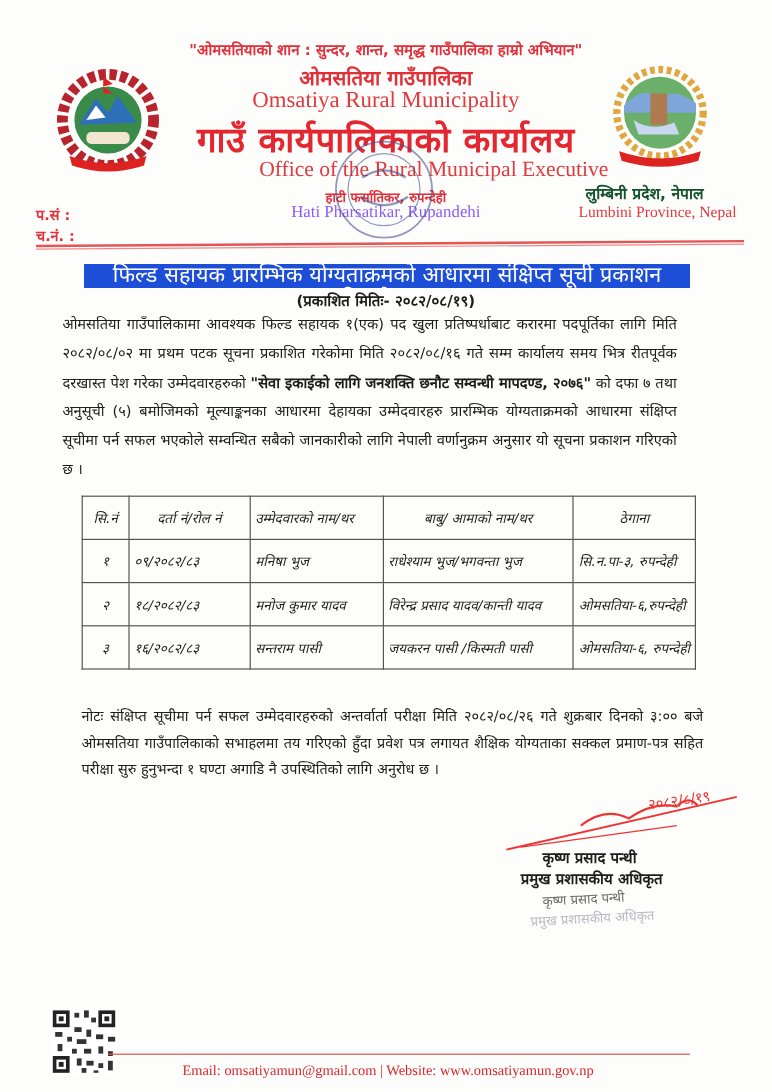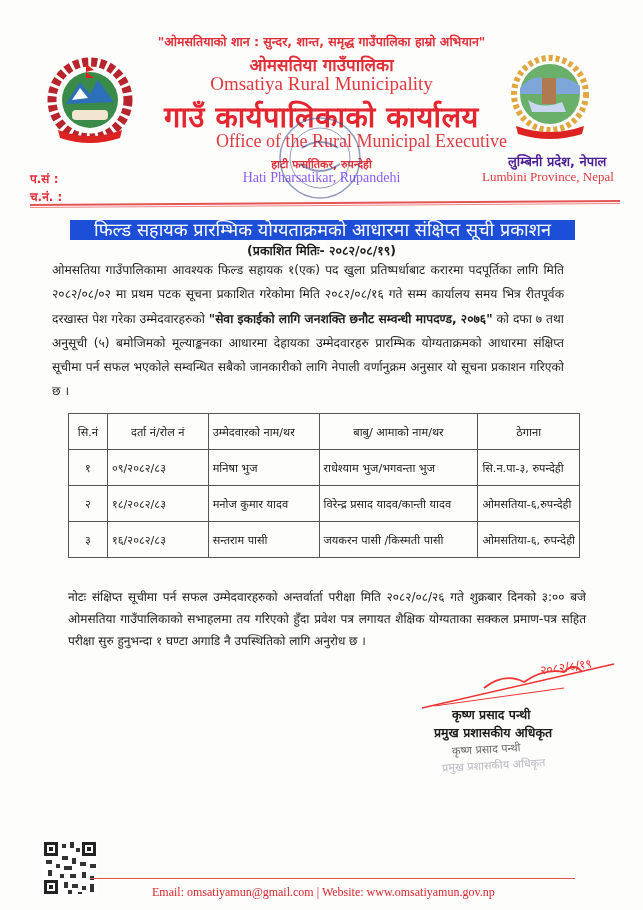--- a/index.html
+++ b/index.html
@@ -6,30 +6,30 @@
   body { width:643px; height:910px; background:#fdfdfb; position:relative; overflow:hidden; font-family:"DejaVu Sans", sans-serif; color:#1d1d1d; }
   .abs { position:absolute; }
   .center { text-align:center; left:0; width:643px; }
   .tagline { top:33px; font-size:12.5px; font-weight:bold; color:#e0303a; }
   .np-name { top:53px; font-size:17px; font-weight:bold; color:#e0303a; }
   .en-name { top:73px; font-size:19px; font-family:"Liberation Serif", serif; color:#df3a40; }
   .office-np { top:96px; font-size:29px; font-weight:bold; color:#e32630; letter-spacing:0.5px; }
   .office-en { top:131px; font-size:18px; font-family:"Liberation Serif", serif; color:#df3a40;padding-left:40px; }
   .addr-np { top:156px; font-size:11px; font-weight:bold; color:#e0303a; }
   .addr-en { top:170px; font-size:14px; font-family:"Liberation Serif", serif; color:#8b5cf6; }
-  .prov-np { top:152px; left:488px; font-size:13px; font-weight:bold; color:#4c1d95;margin-left:20px; }
+  .prov-np { top:152px; left:488px; font-size:13px; font-weight:bold; color:#14532d; }
   .prov-en { top:169px; left:482px; font-size:13px; font-family:Liberation Serif, serif; color:#df3a40; }
   .ref { left:30px; font-size:12px; font-weight:bold; color:#e0303a; }
   .hr1 { top:202px; left:30px; width:590px; height:2px; background:#e35555; transform:rotate(-0.4deg); }
   .hr2 { top:205px; left:30px; width:590px; height:1px; background:#e88; transform:rotate(-0.4deg); }
   .title-bar { top:220px; left:70px; width:505px; height:20px; background:#1d4ed8; color:#fff; font-size:18px; text-align:center; line-height:20px; }
   .pubdate { top:242px; font-size:12.5px; font-weight:bold; }
   .para { left:52px; width:512px; top:258px; font-size:12.2px; line-height:24.3px; text-align:justify; }
   .para b { font-weight:bold; }
-  table.list { position:absolute; top:413px; left:68px; width:512px; border-collapse:collapse; font-size:11.2px; }
+  table.list { position:absolute; top:413px; left:68px; width:512px; border-collapse:collapse; font-size:11.2px;font-style:italic; }
   table.list td, table.list th { border:1px solid #555; height:35px; padding:0 4px; font-weight:normal; white-space:nowrap; }
   table.list th { text-align:center; }
   .note { left:68px; width:518px; top:586px; font-size:12px; line-height:22px; text-align:justify; }
   .sig-name { top:706px; left:452px; font-size:12.5px; font-weight:bold; }
   .sig-title { top:724px; left:434px; font-size:12.5px; font-weight:bold; }
   .stamp1 { top:741px; left:452px; font-size:11px; color:#6a6a6a; transform:rotate(-3deg); }
   .stamp2 { top:757px; left:442px; font-size:11px; color:#b9b9c4; transform:rotate(-3deg); }
   .footer-line { top:878px; left:90px; width:485px; height:1px; background:#d55; }
   .footer { top:885px; left:152px; font-size:12px; font-family:"Liberation Serif", serif; color:#d9262e; }
   .qr { top:840px; left:42px; width:56px; height:56px; }

